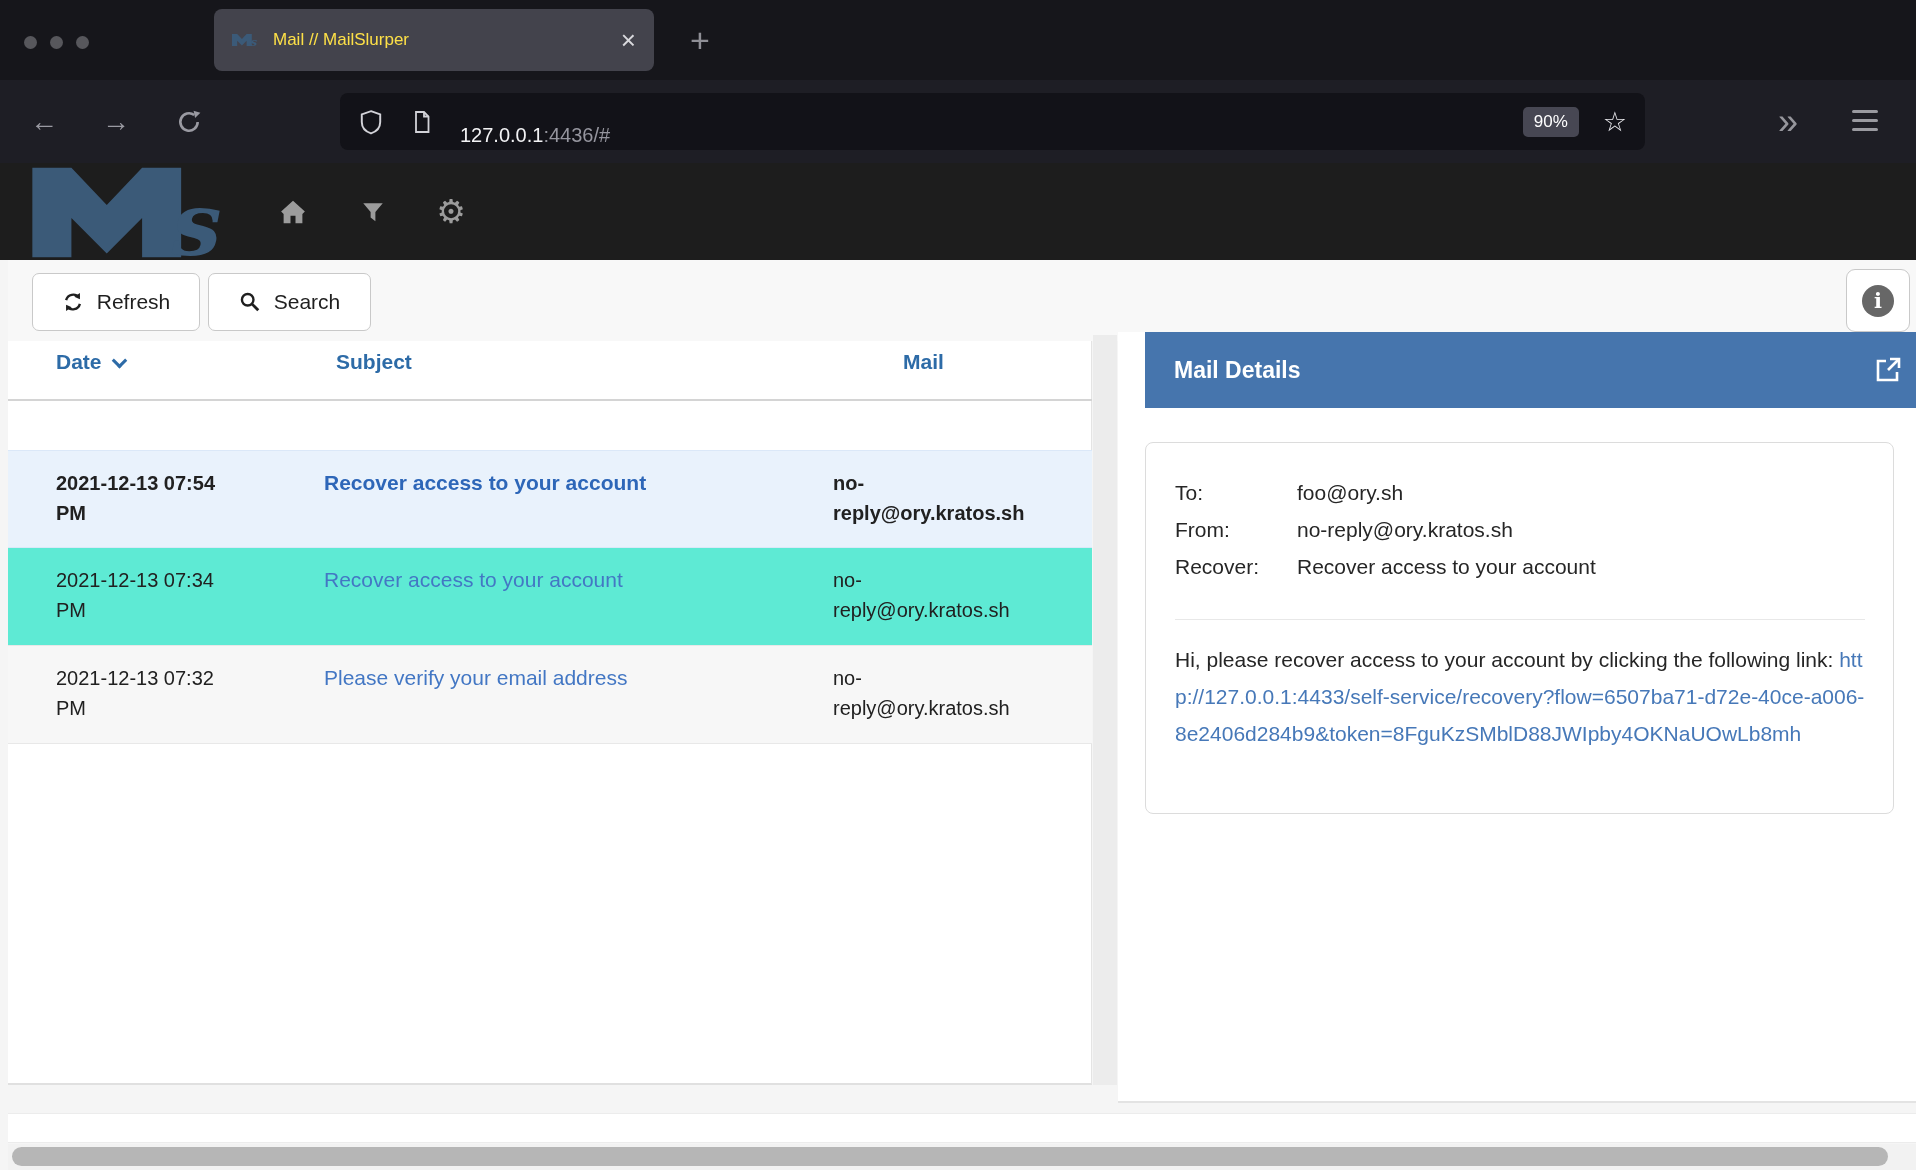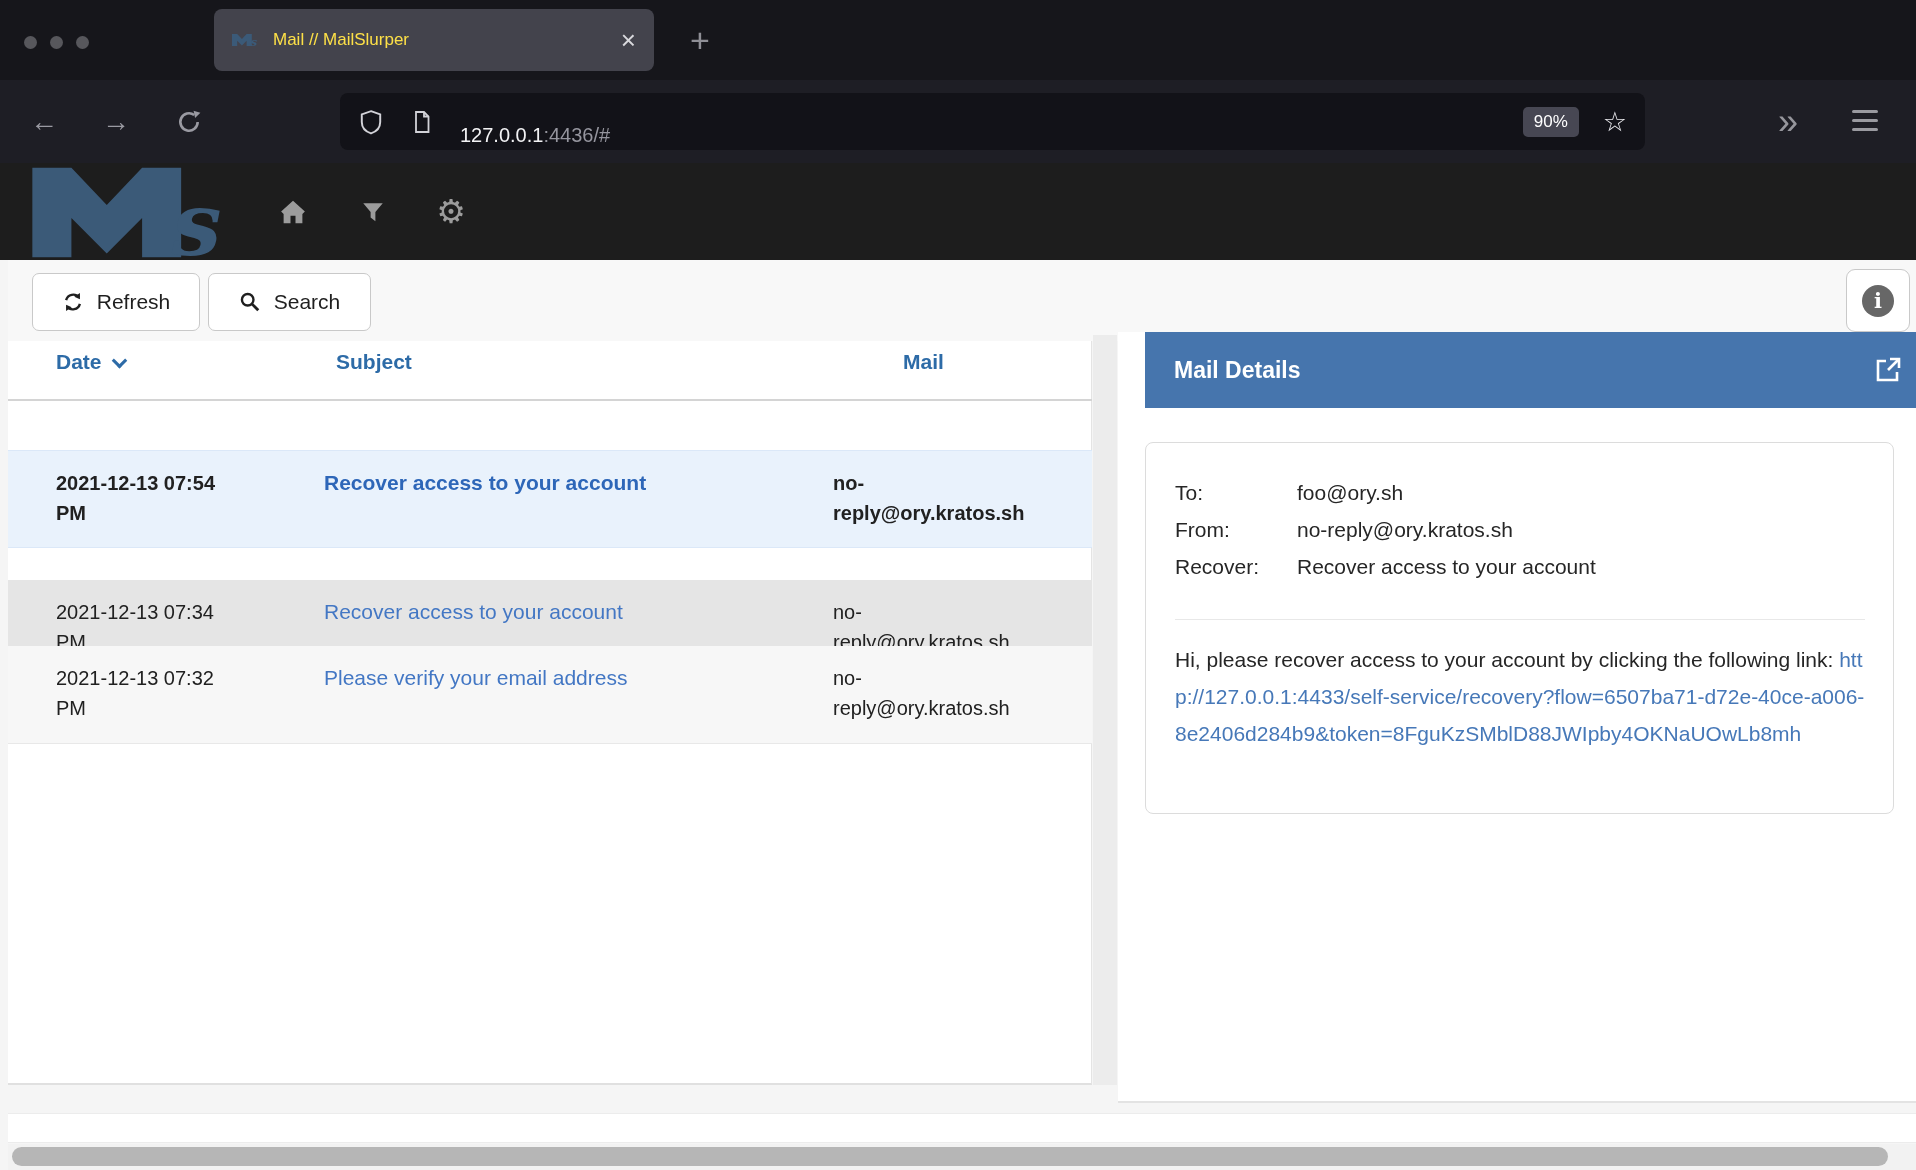--- a/index.html
+++ b/index.html
@@ -60,21 +60,21 @@
   .chev-down { display:inline-block; width:11px; height:11px; border-right:3px solid #2d6ba7;
                border-bottom:3px solid #2d6ba7; transform:rotate(45deg) translate(-2px,-2px); margin-left:12px; }
   .head-line { position:absolute; left:0; top:58px; width:1084px; height:2px; background:#d4d4d4; }
 
   .mail-row { position:absolute; left:0; width:1084px; height:98px; display:grid;
               grid-template-columns:300px 515px 269px; font-size:20px; color:#212121; line-height:30px; }
   .mail-row .c-date { padding:17px 0 0 48px; }
   .mail-row .c-subj { padding:17px 0 0 16px; font-size:21px; }
   .mail-row .c-from { padding:17px 0 0 10px; }
   .row-0 { top:109px; background:#e9f2fc; border-top:1px solid #dbe8f8; border-bottom:1px solid #dbe8f8; font-weight:bold; }
-  .row-1 { top:207px; background:#e5e5e5; border-bottom:1px solid #e8e8e8;margin-top:32px; }
+  .row-1 { top:207px; background:#5eead4; border-bottom:1px solid #e8e8e8; }
   .row-2 { top:305px; background:#f7f7f7; border-bottom:1px solid #e8e8e8; }
   .subj-link { color:#4377c4; text-decoration:none; }
   .row-0 .subj-link { color:#2d66b8; }
 
   .gutter { position:absolute; left:1085px; top:75px; width:24px; height:750px; background:#ececec; }
 
   
   .details-panel { position:absolute; left:1110px; top:72px; width:806px; height:771px; background:#fff;
                    border-bottom:2px solid #e3e3e3; }
   .details-header { position:absolute; left:27px; top:0; width:779px; height:76px; background:#4675ad;

